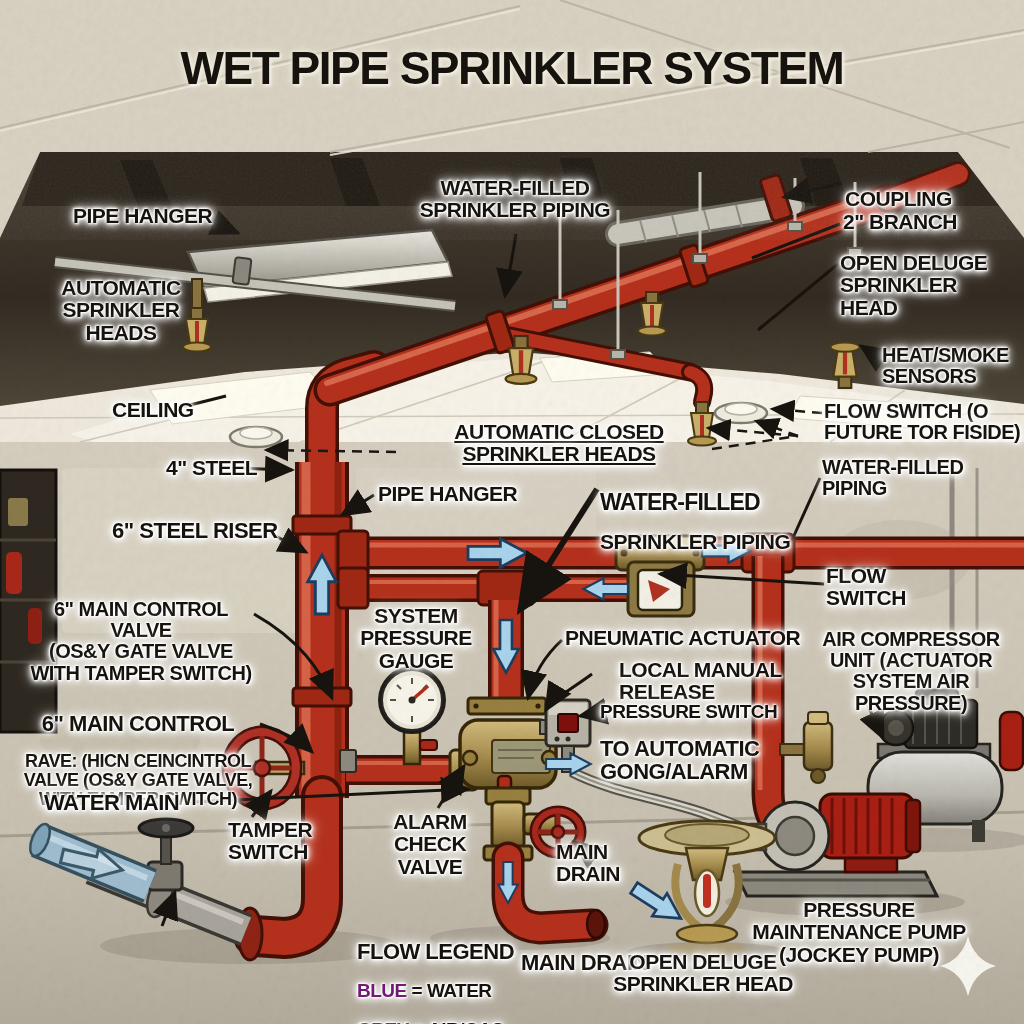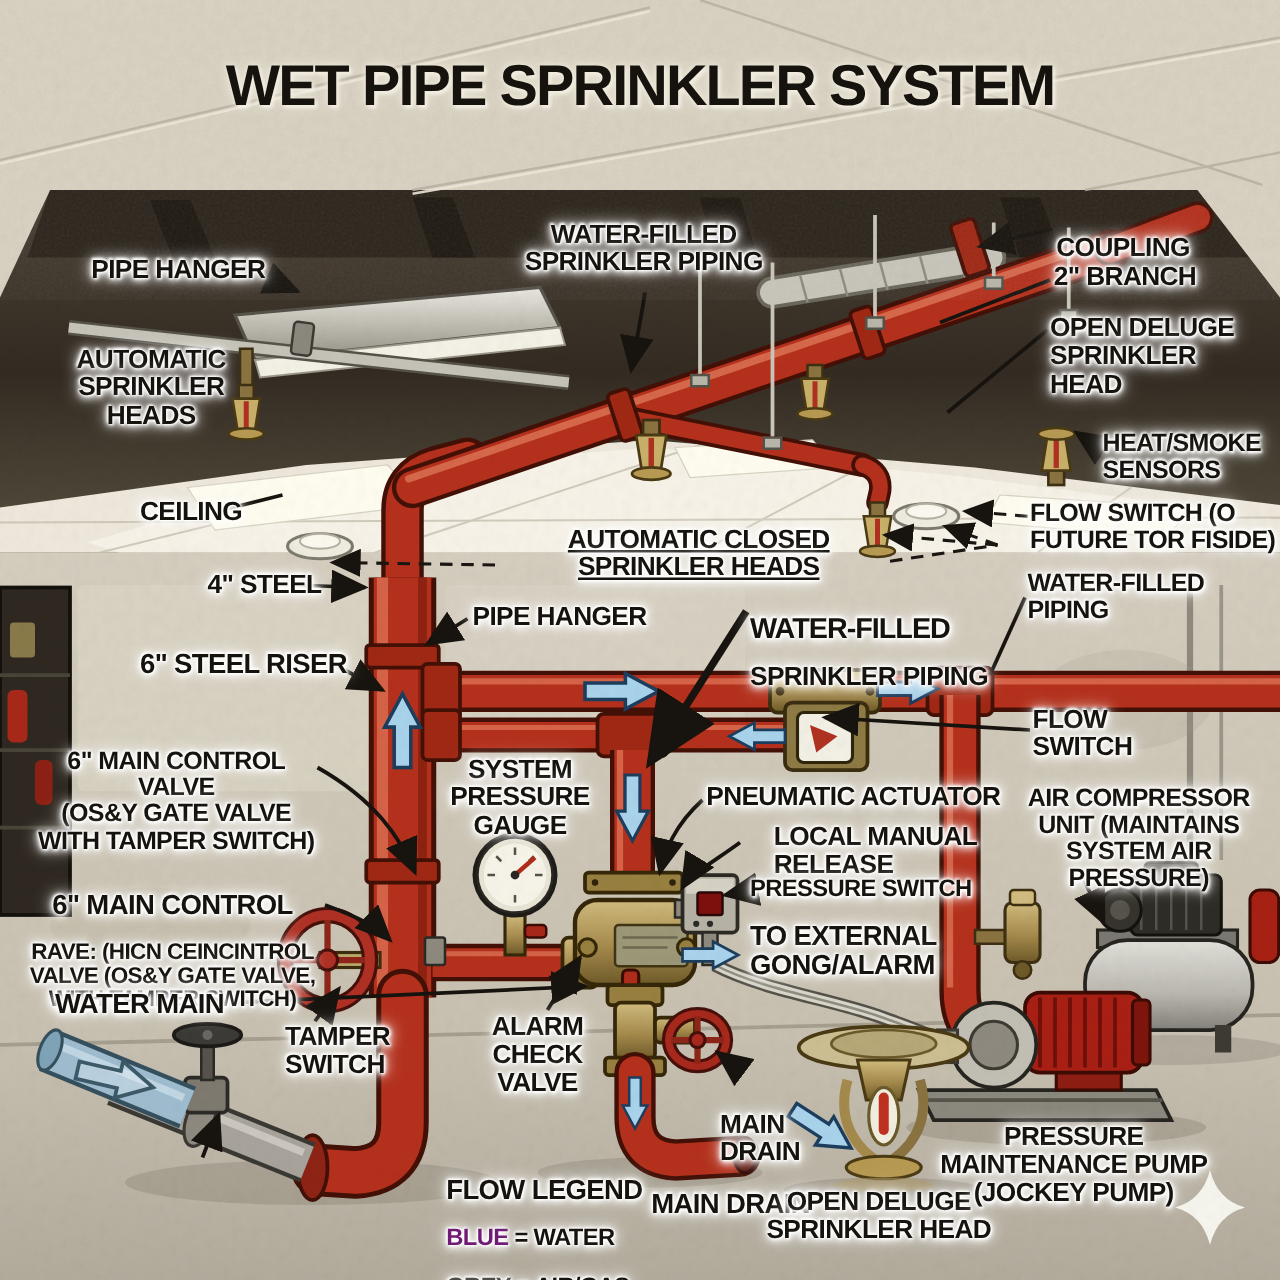--- a/index.html
+++ b/index.html
@@ -487,40 +487,40 @@
 <div class="lbl s21" style="left:826px;top:565px;">FLOW
 SWITCH</div>
 <div class="lbl s20 rt" style="left:28px;top:599px;width:226px;">6" MAIN CONTROL VALVE
 (OS&amp;Y GATE VALVE
 WITH TAMPER SWITCH)</div>
 <div class="lbl s21 ctr" style="left:352px;top:605px;width:128px;">SYSTEM
 PRESSURE
 GAUGE</div>
 <div class="lbl s21" style="left:565px;top:627px;">PNEUMATIC ACTUATOR</div>
 <div class="lbl s20 ctr" style="left:798px;top:629px;width:226px;">AIR COMPRESSOR
-UNIT (MAINTAINS
+UNIT (ACTUATOR
 SYSTEM AIR PRESSURE)</div>
 <div class="lbl s21" style="left:595px;top:659px;margin-left:24px;">LOCAL MANUAL
 RELEASE</div>
 <div class="lbl ctr" style="left:18px;top:695px;width:240px;">
   <span class="s22" style="display:block">6" MAIN CONTROL</span>
   <span class="s18" style="display:block;white-space:pre-line">RAVE: (HICN CEINCINTROL
 VALVE (OS&amp;Y GATE VALVE,
 WITH TAMPER SWITCH)</span>
 </div>
 <div class="lbl s19" style="left:600px;top:702px;">PRESSURE SWITCH</div>
-<div class="lbl s22" style="left:600px;top:737px;">TO EXTERNAL
+<div class="lbl s22" style="left:600px;top:737px;">TO AUTOMATIC
 GONG/ALARM</div>
 <div class="lbl s22" style="left:44px;top:791px;">WATER MAIN</div>
 <div class="lbl s21" style="left:228px;top:819px;">TAMPER
 SWITCH</div>
 <div class="lbl s21 ctr" style="left:378px;top:811px;width:104px;">ALARM
 CHECK
 VALVE</div>
-<div class="lbl s21" style="left:576px;top:841px;margin-top:48px;">MAIN
+<div class="lbl s21" style="left:556px;top:841px;">MAIN
 DRAIN</div>
 
 <div class="lbl" style="left:357px;top:923px;">
   <span class="s22" style="display:block">FLOW LEGEND</span>
   <span class="legend-row"><span class="term-blue">BLUE</span> <span>= WATER</span></span>
   <span class="legend-row"><span class="term-grey">GREY</span> <span>= AIR/GAS</span></span>
 </div>
 
 <div class="lbl s22" style="left:521px;top:951px;">MAIN DRAIN</div>
 <div class="lbl s21 ctr" style="left:608px;top:951px;width:190px;">OPEN DELUGE

